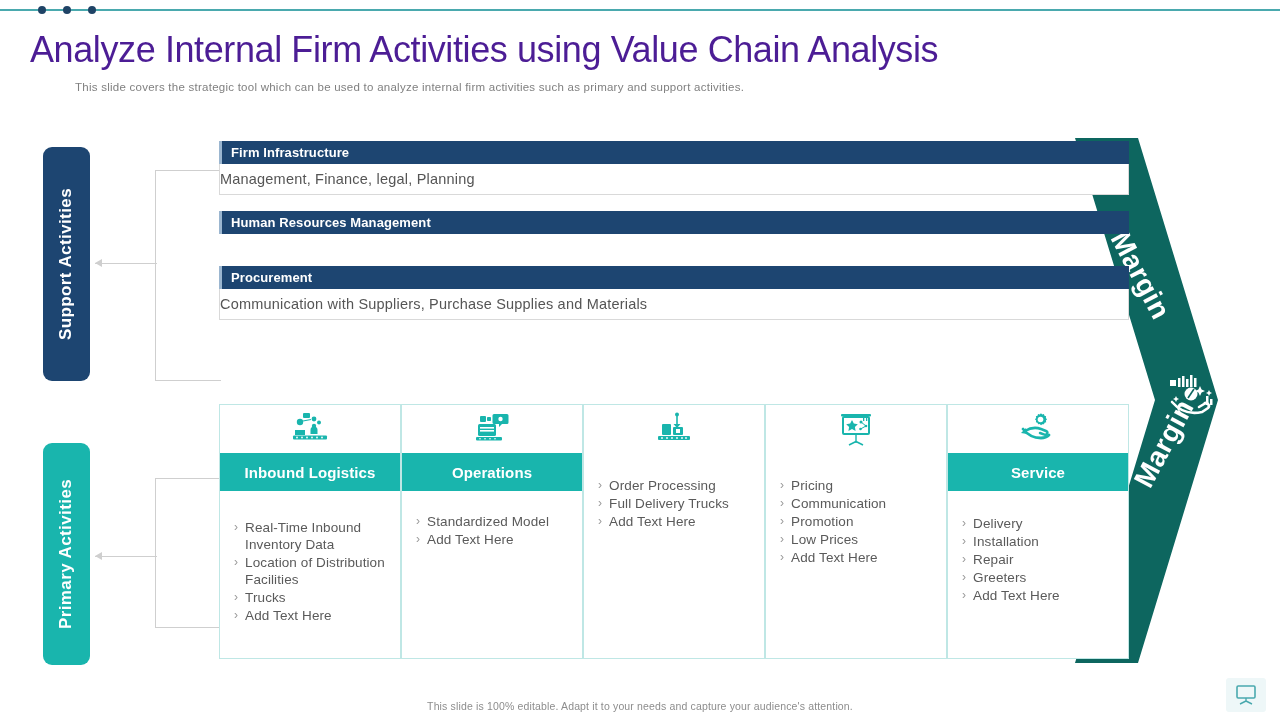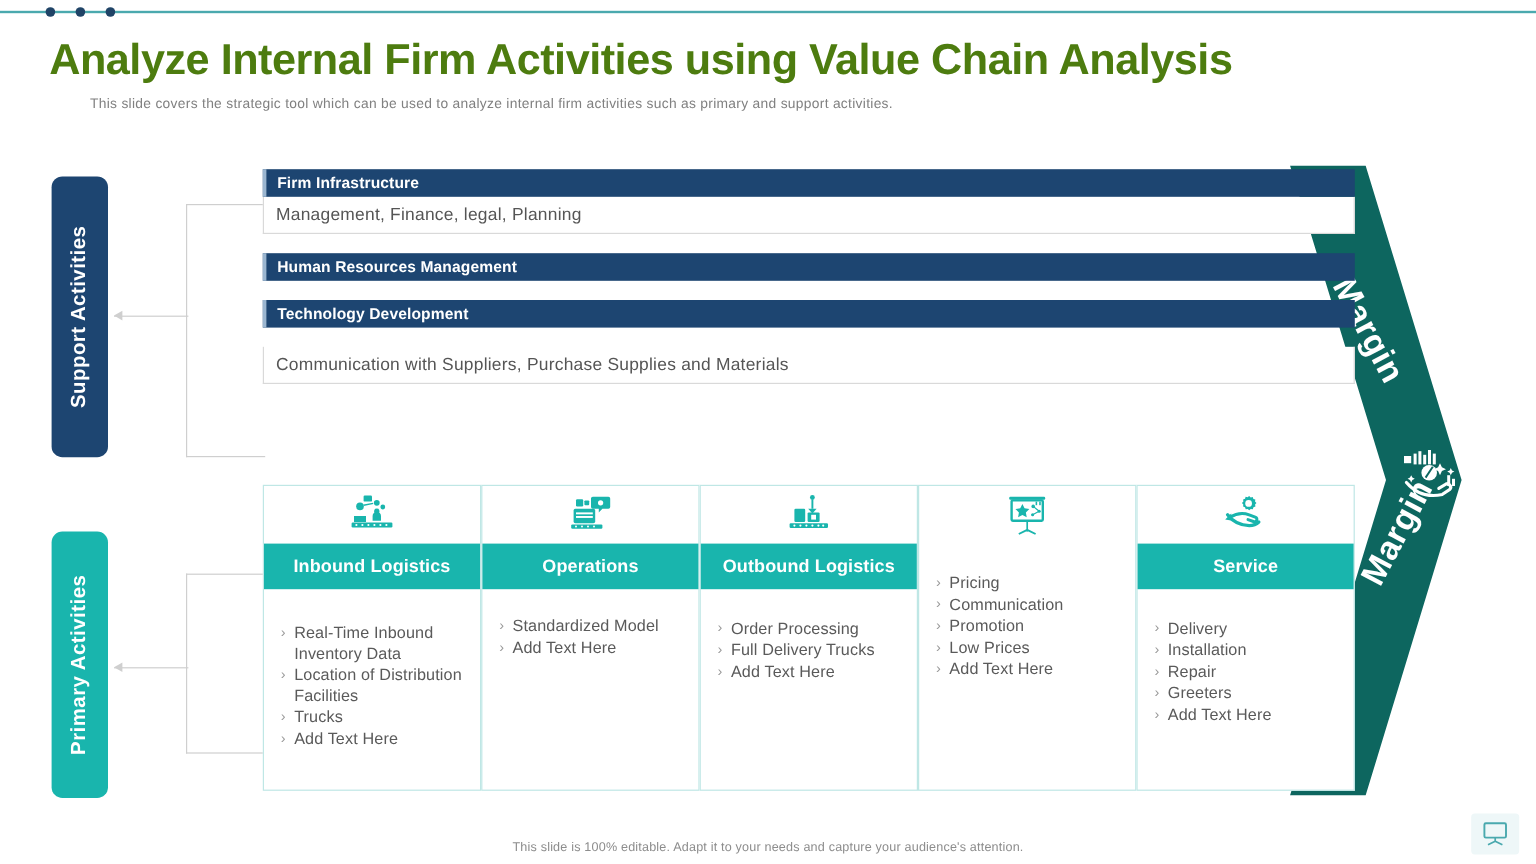--- a/index.html
+++ b/index.html
@@ -35,25 +35,25 @@
     background: #1f4366;
     display: block;
   }
   .top-dots i:nth-child(1) { left: 8px; }
   .top-dots i:nth-child(2) { left: 33px; }
   .top-dots i:nth-child(3) { left: 58px; }
 
   
   .page-title {
     position: absolute;
-    top: 28px; left: 41px;
+    top: 28px; left: 30px;
     width: 1200px;
     font-size: 36px;
-    font-weight: bold;
-    color: #4d7c0f;
+    font-weight: normal;
+    color: #4c1d95;
     letter-spacing: -0.4px;
     line-height: 44px;
     white-space: nowrap;
   }
   .page-subtitle {
     position: absolute;
     top: 81px; left: 31px;
     width: 1100px;
     font-size: 11.5px;
     color: #808080;
@@ -180,21 +180,20 @@
     font-weight: bold;
     font-size: 13px;
     letter-spacing: 0.1px;
   }
   .srow-body {
     border: 1px solid #d9d9d9;
     border-top: none;
     height: 31px;
     display: flex;
     align-items: center;
-    padding-left: 10px;
     box-sizing: border-box;
     font-size: 14.5px;
     color: #555555;
     letter-spacing: 0.2px;
     background: #ffffff;
   }
   .srow-gap { height: 16px; }
 
   
   .primary-cols {
@@ -347,27 +346,27 @@
     <div class="srow-gap"></div>
 
     <div class="srow">
       <div class="srow-head">
         <span>Human Resources Management</span>
       </div>
     </div>
     <div class="srow-gap"></div>
 
     <div class="srow">
+    </div>
+    <div class="srow-gap"></div>
+
+    <div class="srow">
       <div class="srow-head">
-        <span>Technology Development</span>
-      </div>
-    </div>
-    <div class="srow-gap"></div>
-
-    <div class="srow">
+        <span>Procurement</span>
+      </div>
       <div class="srow-body">Communication with Suppliers, Purchase Supplies and Materials</div>
     </div>
 
   </div>
 
   <div class="primary-cols">
 
     <div class="pcol" data-col="0">
       <div class="pcol-icon">
         <svg width="40" height="34" viewBox="0 0 40 34" aria-hidden="true">
@@ -462,21 +461,20 @@
               <circle cx="8" cy="26" r="0.9"></circle>
               <circle cx="13" cy="26" r="0.9"></circle>
               <circle cx="18" cy="26" r="0.9"></circle>
               <circle cx="23" cy="26" r="0.9"></circle>
               <circle cx="28" cy="26" r="0.9"></circle>
               <circle cx="32" cy="26" r="0.9"></circle>
             </g>
           </g>
         </svg>
       </div>
-      <div class="pcol-title">Outbound Logistics</div>
       <div class="pcol-list">
         <div class="pitem">
             <span class="chev">›</span>
             <span>Order Processing</span>
           </div>
         <div class="pitem">
             <span class="chev">›</span>
             <span>Full Delivery Trucks</span>
           </div>
         <div class="pitem">

